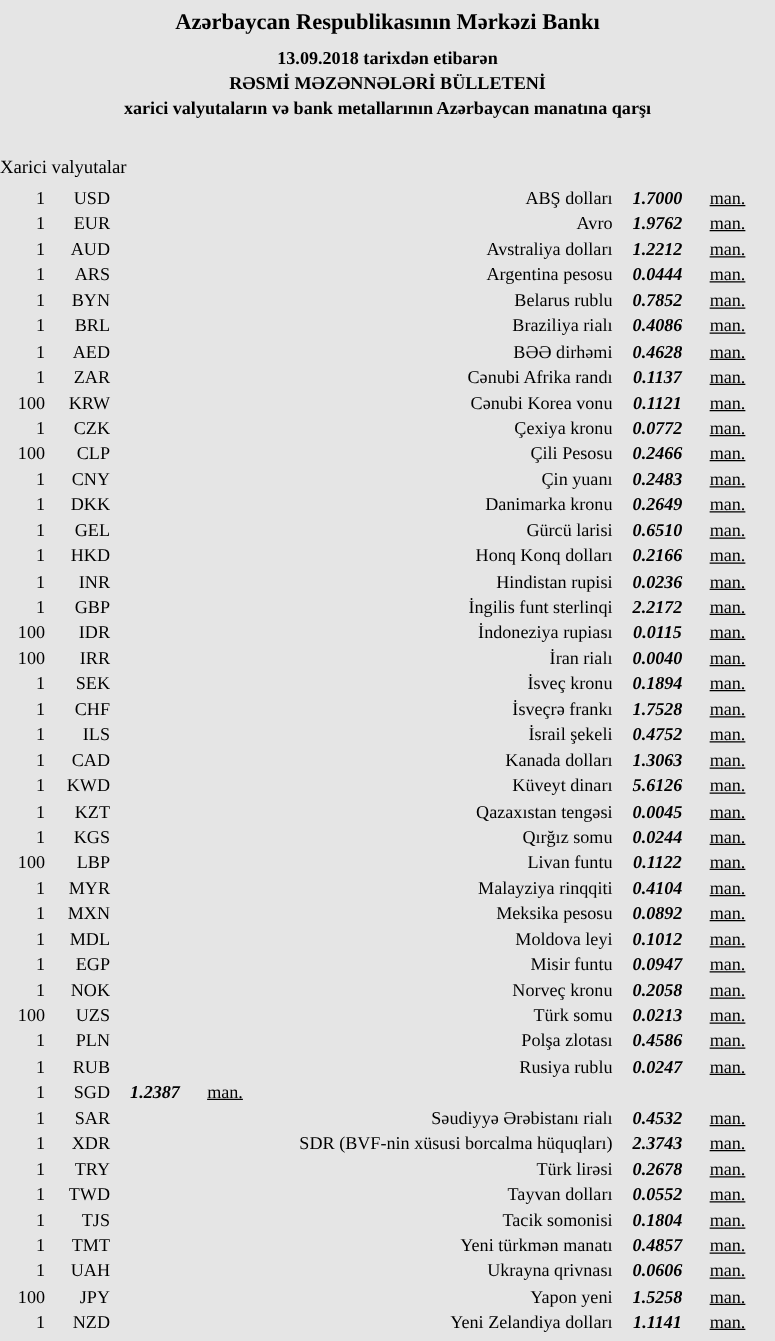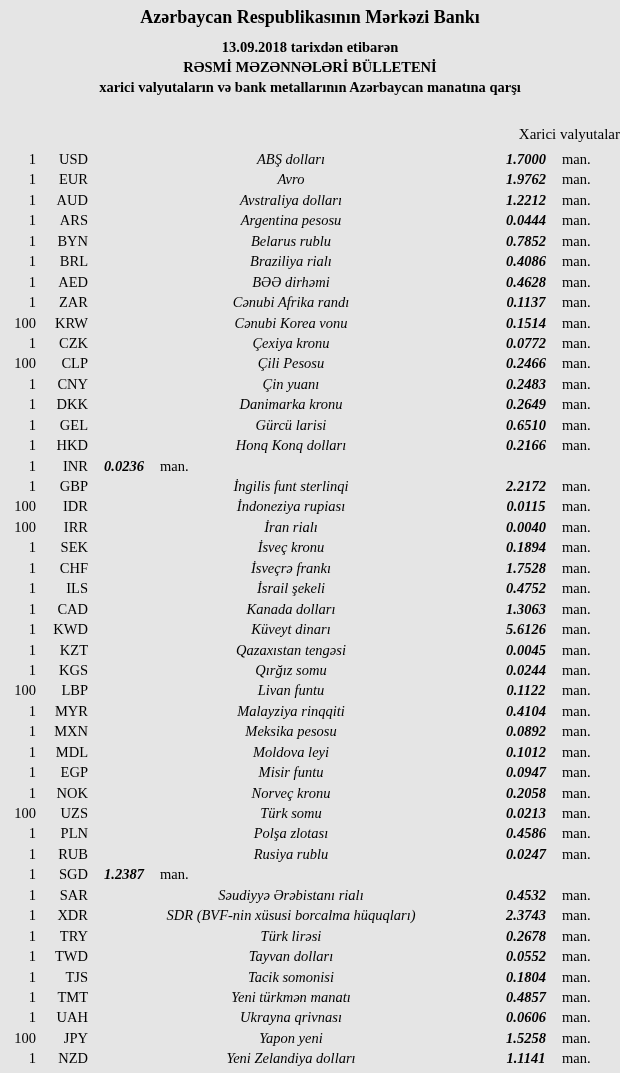--- a/index.html
+++ b/index.html
@@ -26,21 +26,21 @@
     margin: 0 0 9px 0;
   }
   .sub {
     text-align: center;
     font-weight: bold;
     font-size: 14.5px;
     line-height: 20px;
     margin: 0;
   }
   .section-title {
-    text-align: right;
+    text-align: left;
     font-size: 15px;
     line-height: 18px;
     margin: 28px 0 8px 0;
   }
   .rates {
     padding: 0 18px 0 4px;
   }
   .rate-row {
     display: flex;
     align-items: baseline;
@@ -53,36 +53,36 @@
     text-align: right;
     flex: 0 0 auto;
   }
   .code {
     width: 52px;
     text-align: right;
     flex: 0 0 auto;
   }
   .cname {
     flex: 1 1 auto;
-    text-align: center;
+    text-align: right;
     padding-left: 4px;
     overflow: hidden;
-    font-style: italic;
   }
   .rate {
     width: 72px;
     text-align: center;
     font-weight: bold;
     font-style: italic;
     flex: 0 0 auto;
   }
   .unit {
     width: 40px;
-    text-align: left;
+    text-align: center;
     flex: 0 0 auto;
+    text-decoration: underline;
   }
 </style>
 </head>
 <body>
 
 <div class="page">
   <div class="title">Azərbaycan Respublikasının Mərkəzi Bankı</div>
   <div class="sub">13.09.2018 tarixdən etibarən</div>
   <div class="sub">RƏSMİ MƏZƏNNƏLƏRİ BÜLLETENİ</div>
   <div class="sub">xarici valyutaların və bank metallarının Azərbaycan manatına qarşı</div>
@@ -143,21 +143,21 @@
         <span class="qty">1</span>
         <span class="code">ZAR</span>
         <span class="cname">Cənubi Afrika randı</span>
         <span class="rate">0.1137</span>
         <span class="unit">man.</span>
       </div>
       <div class="rate-row">
         <span class="qty">100</span>
         <span class="code">KRW</span>
         <span class="cname">Cənubi Korea vonu</span>
-        <span class="rate">0.1514</span>
+        <span class="rate">0.1121</span>
         <span class="unit">man.</span>
       </div>
       <div class="rate-row">
         <span class="qty">1</span>
         <span class="code">CZK</span>
         <span class="cname">Çexiya kronu</span>
         <span class="rate">0.0772</span>
         <span class="unit">man.</span>
       </div>
       <div class="rate-row">
@@ -191,20 +191,21 @@
       <div class="rate-row">
         <span class="qty">1</span>
         <span class="code">HKD</span>
         <span class="cname">Honq Konq dolları</span>
         <span class="rate">0.2166</span>
         <span class="unit">man.</span>
       </div>
       <div class="rate-row">
         <span class="qty">1</span>
         <span class="code">INR</span>
+        <span class="cname">Hindistan rupisi</span>
         <span class="rate">0.0236</span>
         <span class="unit">man.</span>
       </div>
       <div class="rate-row">
         <span class="qty">1</span>
         <span class="code">GBP</span>
         <span class="cname">İngilis funt sterlinqi</span>
         <span class="rate">2.2172</span>
         <span class="unit">man.</span>
       </div>

